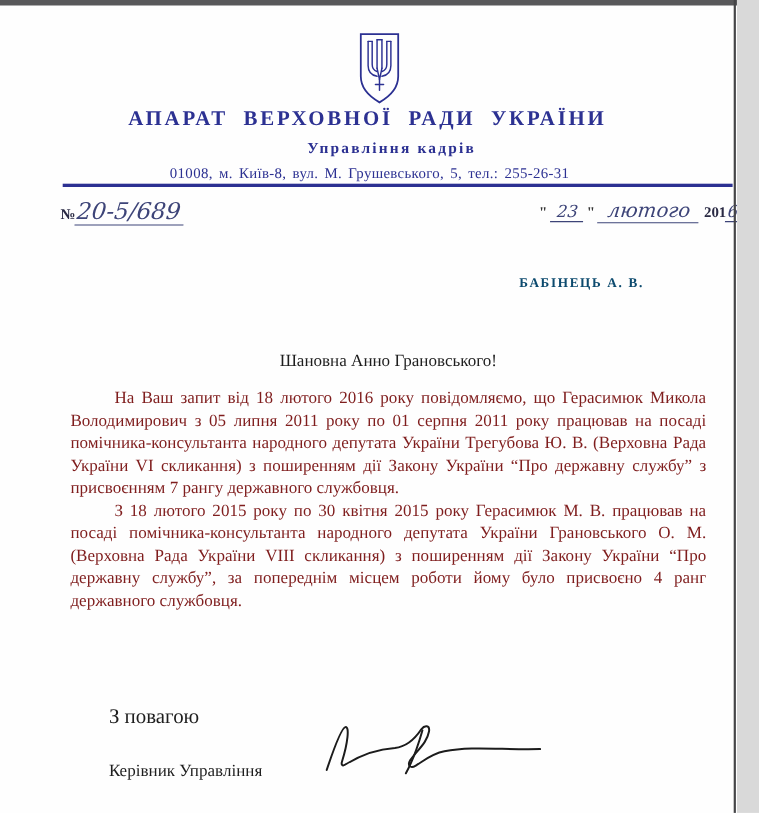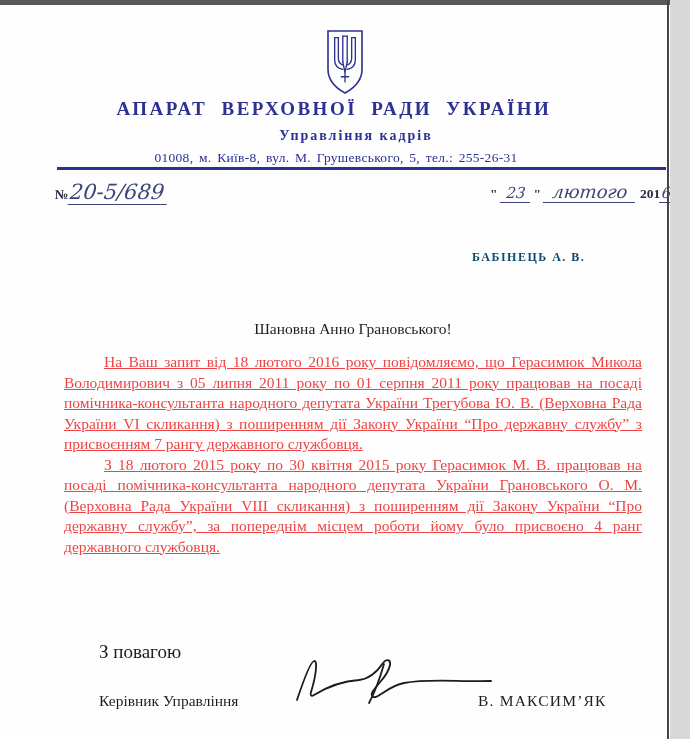--- a/index.html
+++ b/index.html
@@ -45,21 +45,21 @@
     position:absolute;left:424px;top:250px;width:220px;
     font-weight:bold;font-size:12px;letter-spacing:1.5px;color:#0c4a6e;margin-left:48px;
   }
   .salutation{
     position:absolute;left:64px;top:320px;width:578px;text-align:center;
     font-size:15.5px;color:#1e1e1e;
   }
   .body-text{position:absolute;left:64px;top:352px;width:578px;}
   .body-text p{
     margin:0;text-indent:40px;text-align:justify;
-    font-size:15.5px;line-height:20.5px;color:#ef4444;text-decoration:underline;
+    font-size:15.5px;line-height:20.5px;color:#7f1d1d;
   }
   .valediction{position:absolute;left:99px;top:641px;font-size:19px;color:#1e1e1e;}
   .signer-title{position:absolute;left:99px;top:692px;font-size:15.5px;color:#1e1e1e;}
   .signer-name{position:absolute;left:478px;top:692px;font-size:15.5px;letter-spacing:1.2px;color:#1e1e1e;}
   .signature{position:absolute;left:283px;top:648px;width:215px;height:58px;}
 </style>
 </head>
 <body>
 
 <div class="viewport">
@@ -118,19 +118,18 @@
 
   <div class="signature">
     <svg width="215" height="58" viewBox="0 0 215 58" fill="none" xmlns="http://www.w3.org/2000/svg">
       <g stroke="#1c1c1c" stroke-width="1.8" stroke-linecap="round">
         <path d="M14,52 C20,34 27,14 31,13 C35,12 33,28 28,44 C27,47 28,49 31,47 C44,39 60,33 76,32 C86,31 94,24 100,15 C103,11 108,11 107,17 C105,28 96,34 90,43 C87,48 90,51 95,48 C103,43 110,37 121,35 C146,30 175,34 208,33"></path>
         <path d="M101,16 C97,30 92,44 86,55"></path>
       </g>
     </svg>
   </div>
 
-  <div class="signer-name">В. МАКСИМ’ЯК</div>
 
   <div class="top-strip"></div>
   <div class="right-line"></div>
   <div class="right-gray"></div>
 
 </div>
 
 </body></html>

